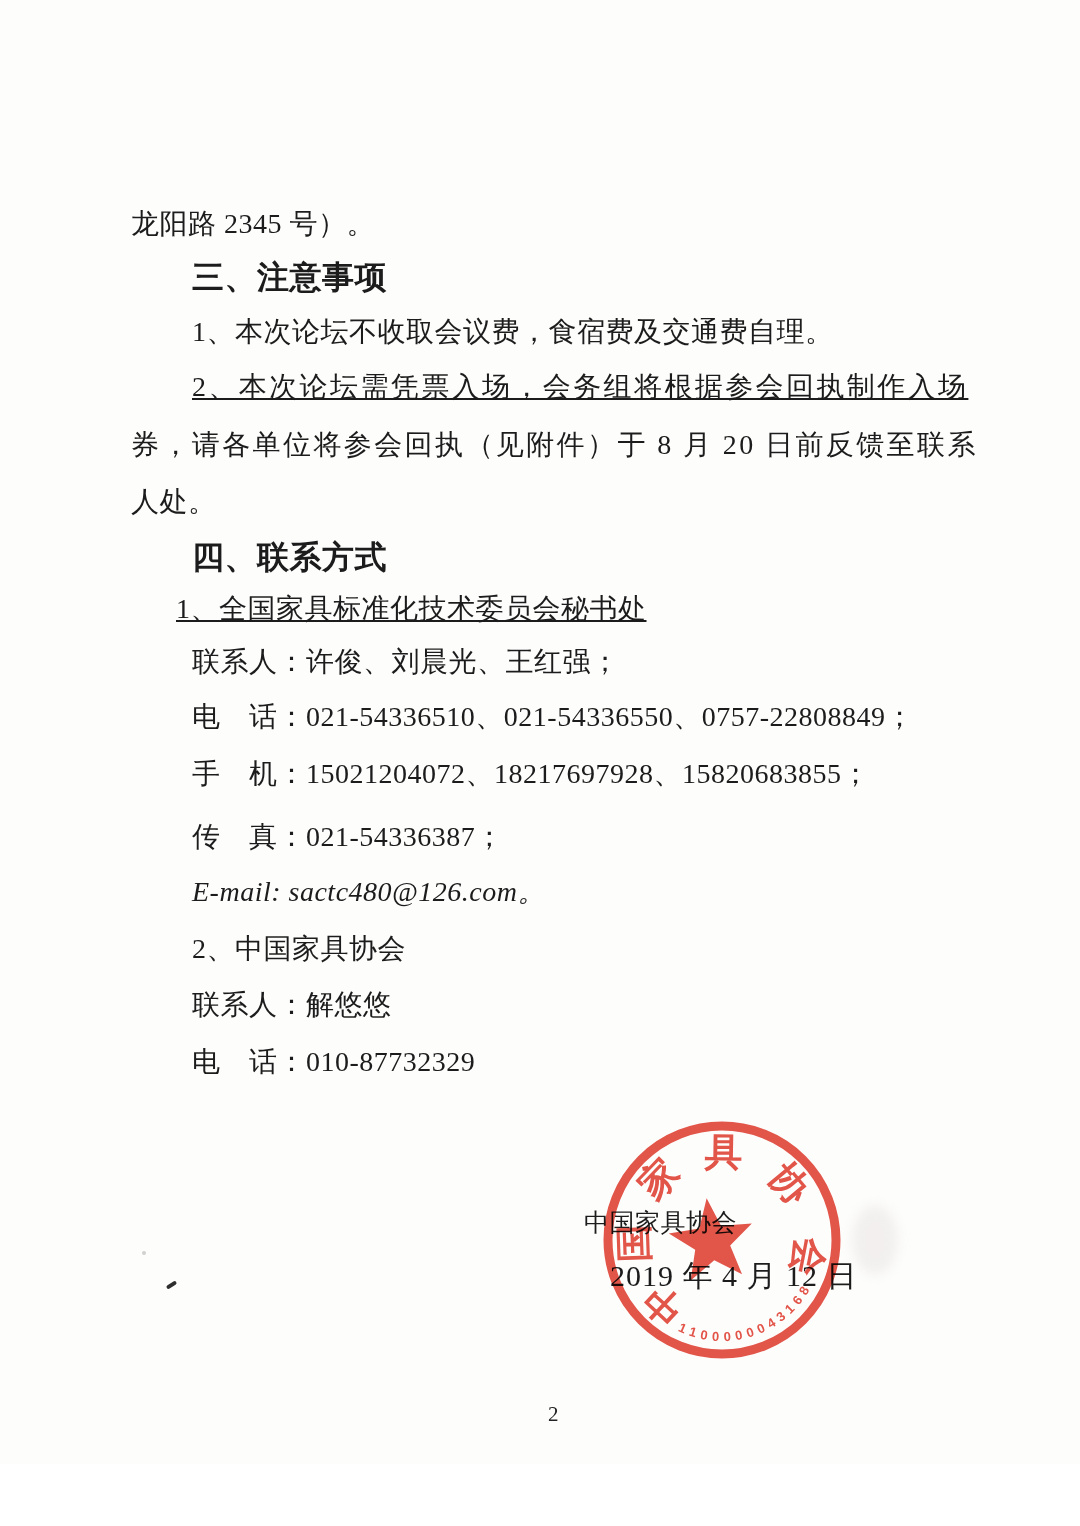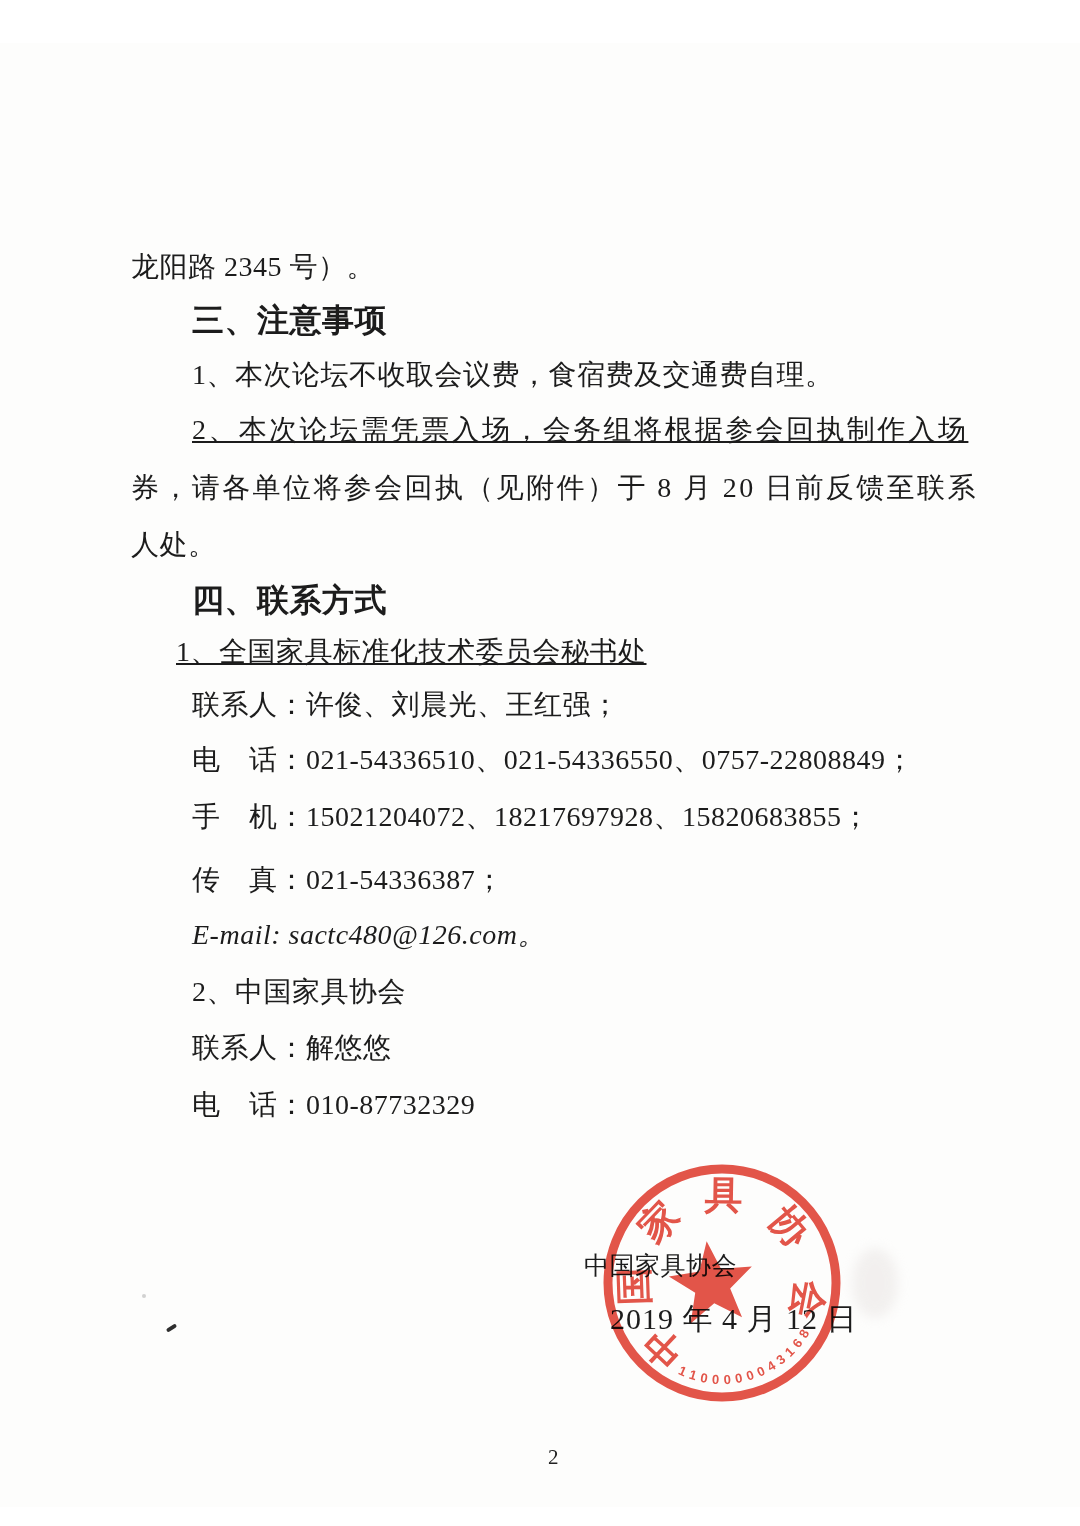--- a/index.html
+++ b/index.html
@@ -10,21 +10,20 @@
   *{margin:0;padding:0;box-sizing:border-box;}
   html,body{background:#ffffff;}
   .page{
     position:relative;
     width:1080px;
     height:1464px;
     background:var(--paper);
     overflow:hidden;
     font-family:"Liberation Serif","DejaVu Serif",serif;
     color:var(--ink);
-    margin-top:43px;
   }
   .line{
     position:absolute;
     font-size:28px;
     line-height:34px;
     letter-spacing:0.5px;
     white-space:nowrap;
     color:var(--ink);
   }
   .line.bold{

